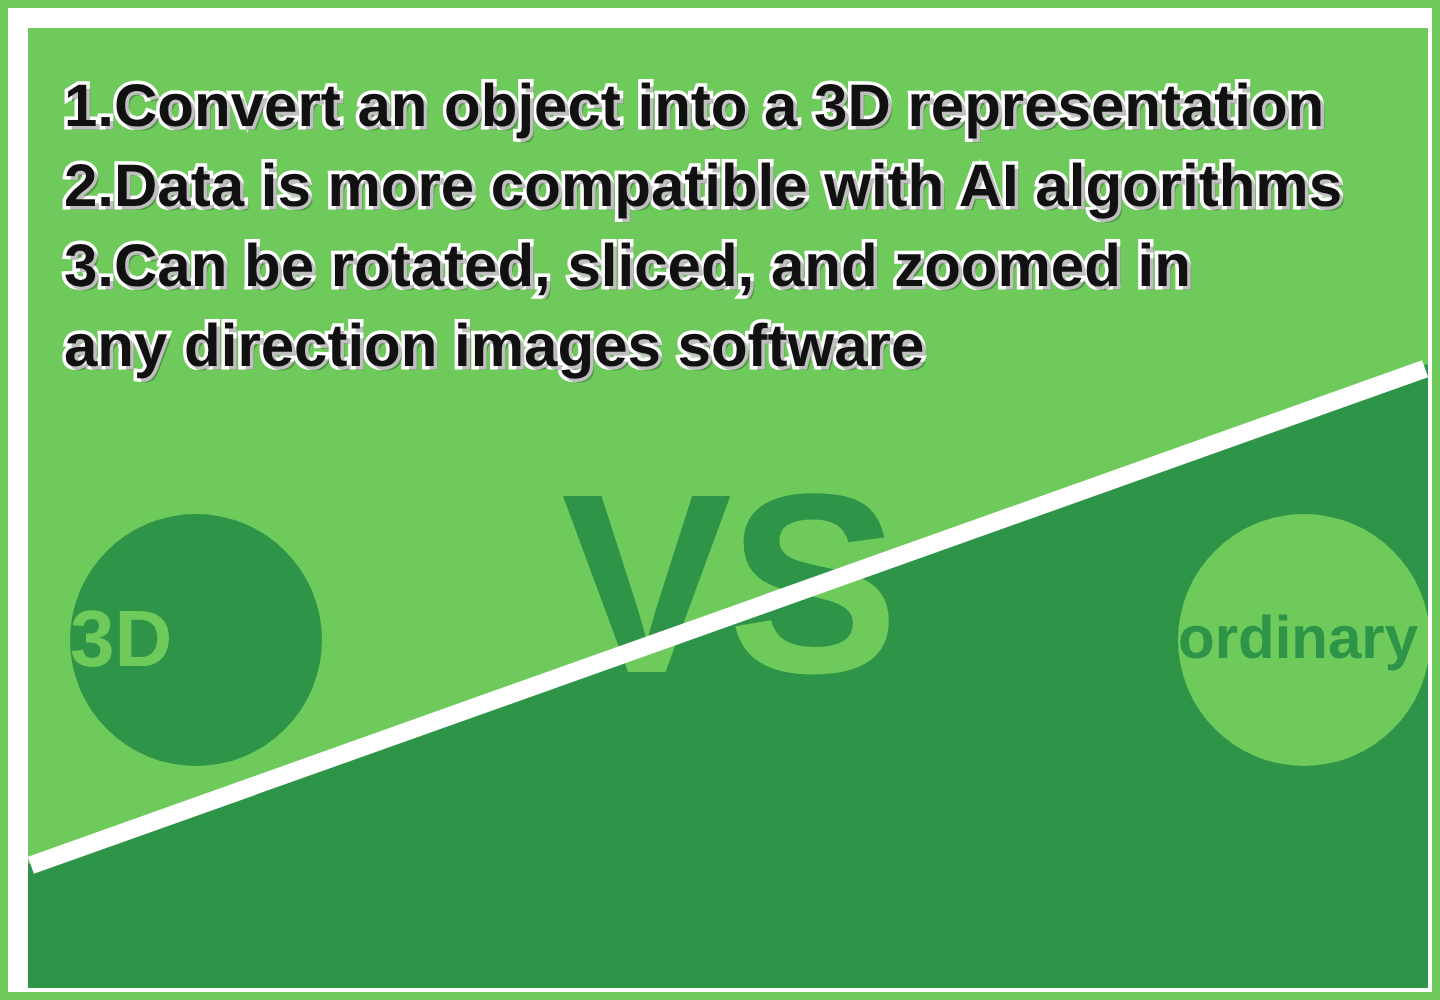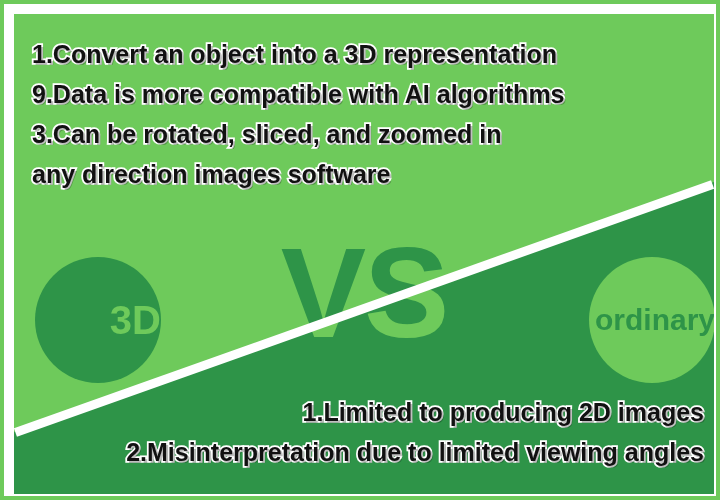--- a/index.html
+++ b/index.html
@@ -90,21 +90,21 @@
     clip-path: polygon(0 418px, 700px 168px, 700px 480px, 0 480px);
   }
   #vs-dark .vs-text { color: #6ECA5B; }
 
   
   .bubble {
     position: absolute;
     border-radius: 50%;
     display: flex;
     align-items: center;
-    justify-content: flex-end;
+    justify-content: flex-start;
     font-weight: bold;
   }
   #bubble-3d {
     left: 21px;
     top: 243px;
     width: 126px;
     height: 126px;
     background: #2E9448;
   }
   #bubble-3d .bubble-label {
@@ -134,21 +134,21 @@
     text-shadow:
        2px 2px 0 rgba(0,0,0,0.25);
   }
   #pros-list {
     position: absolute;
     left: 18px;
     top: 20px;
     width: 660px;
   }
   #pros-list .line {
-    font-size: 25px;
+    font-size: 30px;
     line-height: 40px;
     text-align: left;
     white-space: nowrap;
   }
   #cons-list {
     position: absolute;
     left: 10px;
     top: 378px;
     width: 680px;
   }
@@ -180,25 +180,21 @@
       <div id="bubble-3d" class="bubble">
         <span class="bubble-label">3D</span>
       </div>
 
       <div id="bubble-ordinary" class="bubble">
         <span class="bubble-label">ordinary</span>
       </div>
 
       <div id="pros-list">
         <div class="line outlined">1.Convert an object into a 3D representation</div>
-        <div class="line outlined">9.Data is more compatible with AI algorithms</div>
+        <div class="line outlined">2.Data is more compatible with AI algorithms</div>
         <div class="line outlined">3.Can be rotated, sliced, and zoomed in</div>
         <div class="line outlined"> any direction images software</div>
       </div>
 
-      <div id="cons-list">
-        <div class="line outlined">1.Limited to producing 2D images</div>
-        <div class="line outlined">2.Misinterpretation due to limited viewing angles</div>
-      </div>
 
     </div>
   </div>
 </div>
 
 </body></html>

